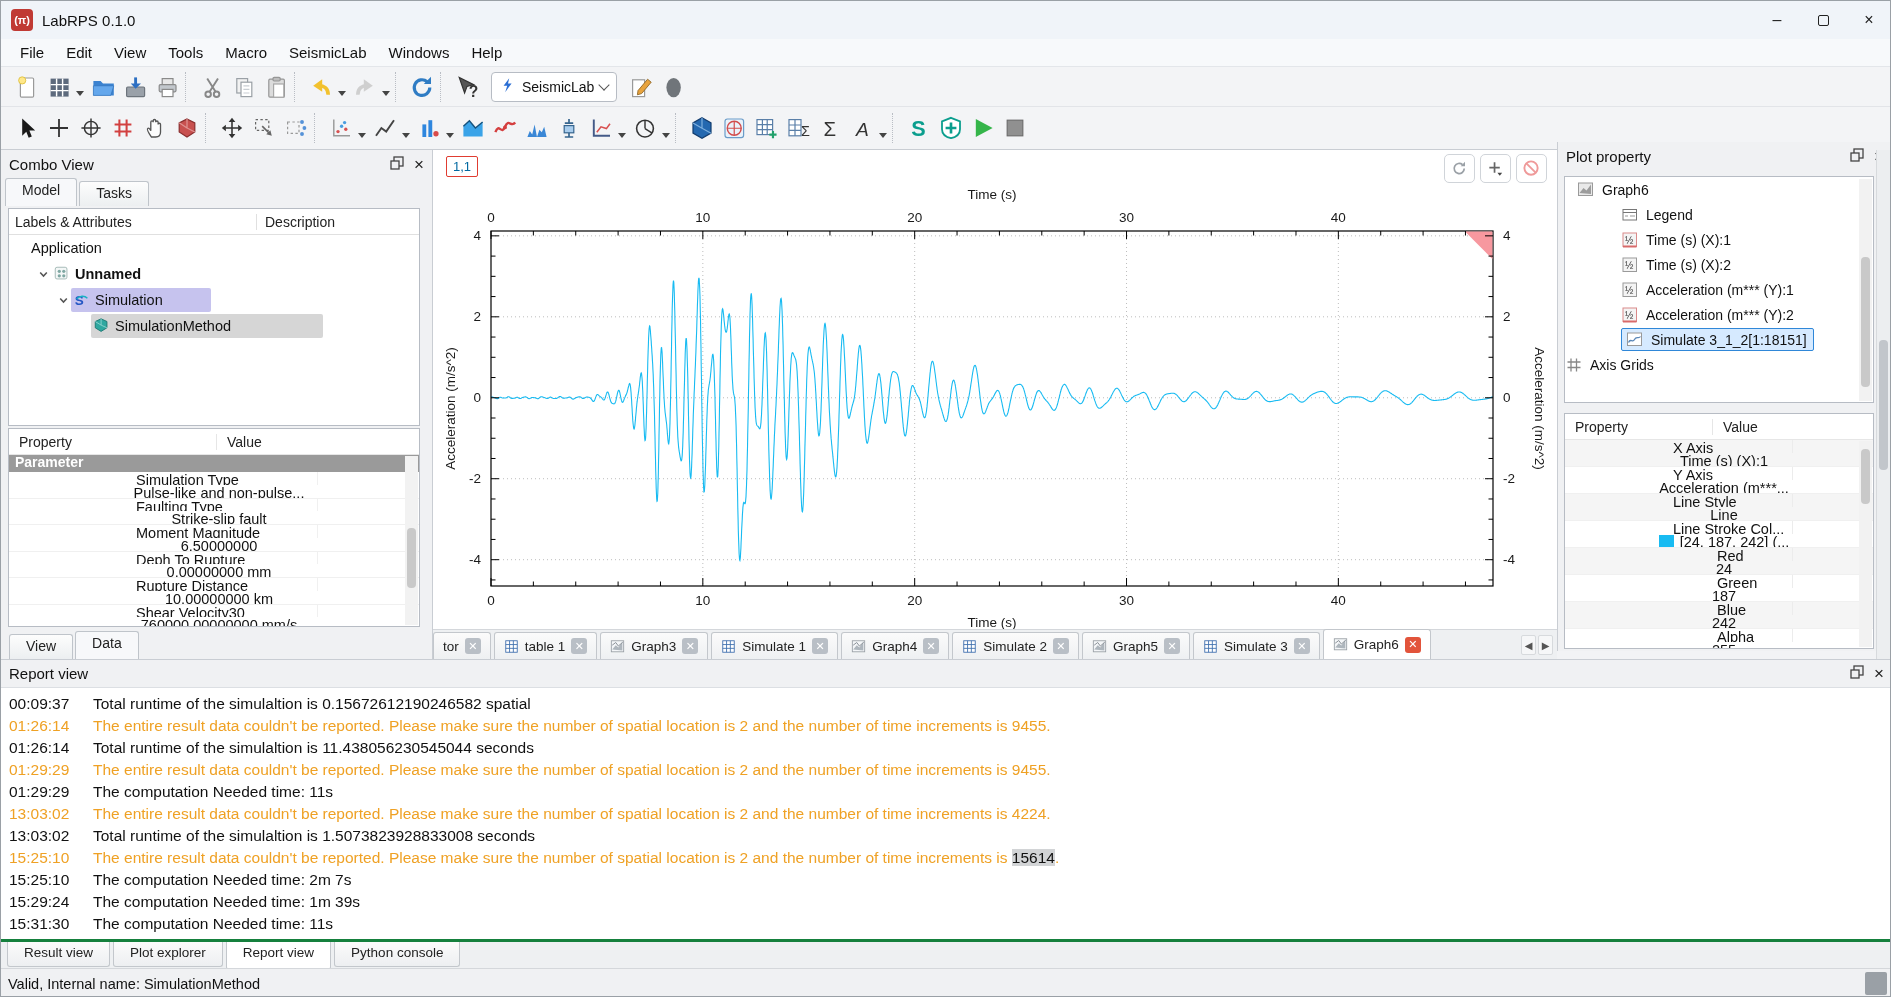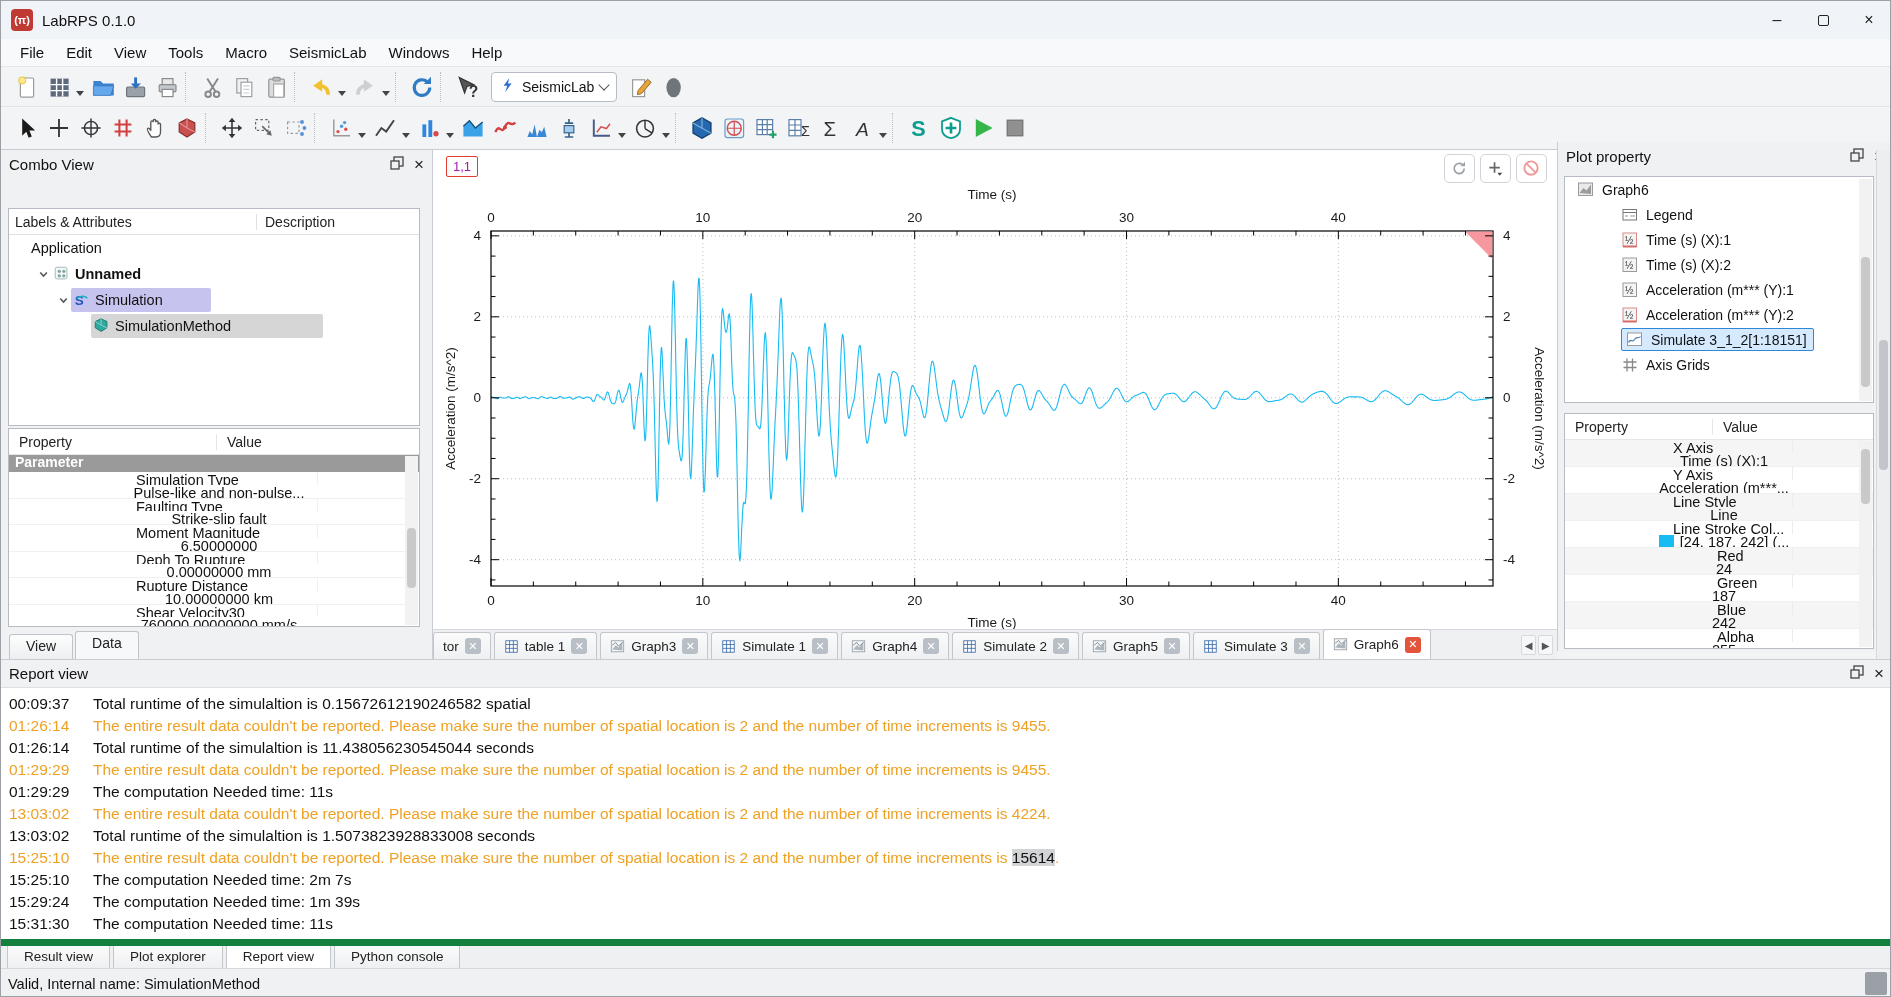--- a/index.html
+++ b/index.html
@@ -50,21 +50,21 @@
   .phdr .c1{width:208px;padding-left:10px;border-right:1px solid #e6e6e6;}
   .phdr .c2{padding-left:10px;}
   .pgroup{height:17px;background:#9a9a9a;color:#fff;font-weight:bold;font-size:14px;overflow:hidden;display:flex;align-items:flex-end;padding-left:6px;line-height:20px;}
   .prow{display:flex;height:26.5px;font-size:14.5px;color:#111;align-items:center;border-bottom:1px solid #f0f0f0;flex-direction:column;}
   .prow .c1{width:208px;padding-left:26px;border-right:1px solid #f0f0f0;white-space:nowrap;overflow:hidden;}
   .prow .c2{padding-left:10px;white-space:nowrap;overflow:hidden;}
   .vscroll{position:absolute;right:1px;top:27px;width:13px;bottom:1px;background:#f2f2f2;}
   .vthumb{position:absolute;left:2px;width:9px;background:#c9c9c9;border-radius:4px;}
   
   #plotarea{position:absolute;left:432px;top:149px;width:1124px;height:509px;background:#fff;}
-  #cellbadge{position:absolute;left:13px;top:6px;border:1.5px solid #e03c31;color:#a21caf;background:#fff;font-size:13px;padding:2px 6px;border-radius:2px;}
+  #cellbadge{position:absolute;left:13px;top:6px;border:1.5px solid #e03c31;color:#0369a1;background:#fff;font-size:13px;padding:2px 6px;border-radius:2px;}
   .plotbtns{position:absolute;right:10px;top:4px;display:flex;gap:5px;}
   .pbtn{width:31px;height:29px;border:1px solid #d0d4d9;border-radius:5px;background:#fff;display:flex;align-items:center;justify-content:center;}
   .pbtn svg{width:19px;height:19px;}
   #chart-svg{position:absolute;left:0;top:0;}
   #chart-svg .grid{stroke:#bdbdbd;stroke-width:1;stroke-dasharray:1,3;}
   #chart-svg .tick{stroke:#000;stroke-width:1;}
   #chart-svg .tl{font-size:13.5px;fill:#1a1a1a;font-family:"Liberation Sans",sans-serif;}
   
   #doctabs{position:absolute;left:0;bottom:0;width:1124px;height:30px;background:#eef0f2;border-top:1px solid #d4d7db;display:flex;align-items:flex-end;}
   .dtabs{display:flex;overflow:hidden;flex:1;height:30px;align-items:flex-end;}
@@ -91,21 +91,21 @@
   .outerscroll{position:absolute;right:0px;top:149px;width:14px;height:509px;background:#eceef0;border-left:1px solid #d7dadd;}
   
   #report{position:absolute;left:0;top:658px;width:1891px;height:280px;background:#fff;border-top:1px solid #c9cdd3;}
   #report .dock-title{border-bottom:1px solid #dcdfe3;}
   #reportlines{padding:5px 0 0 8px;font-size:15.5px;}
   .rline{height:22px;line-height:22px;white-space:nowrap;color:#111;}
   .rline .tm{display:inline-block;width:84px;}
   .rline.warning, .rline.warning .tm{color:#efa124;}
   .hl{background:#d2d4d6;color:#111;}
   
-  #bottombar{position:absolute;left:0;top:938px;width:1891px;height:29px;background:#eef0f2;display:flex;align-items:flex-start;padding-left:6px;border-top:7px solid #15803d;}
+  #bottombar{position:absolute;left:0;top:938px;width:1891px;height:29px;background:#eef0f2;display:flex;align-items:flex-start;padding-left:6px;border-top:3px solid #15803d;}
   .btab{height:25px;padding:3px 16px;font-size:13.5px;color:#222;background:linear-gradient(#fbfbfb,#edeff1);border:1px solid #c3c7cc;border-top:none;border-radius:0 0 3px 3px;margin-right:3px;}
   .btab.active{background:#fff;height:28px;}
   #statusbar{position:absolute;left:0;top:967px;width:1891px;height:30px;background:#f0f1f3;border-top:1px solid #d4d7db;display:flex;align-items:center;padding-left:7px;font-size:14.5px;color:#111;}
   .grip{position:absolute;right:3px;top:971px;width:22px;height:23px;background:#9aa0a6;border-radius:2px;}
 </style>
 </head>
 <body>
 
 <div class="app">
 
@@ -420,20 +420,24 @@
     <div class="dock-title">
       <span>Combo View</span>
       <span class="dock-tools">
         <span><svg viewBox="0 0 14 14">
               <rect x="4" y="1" width="9" height="9" fill="none" stroke="#444" stroke-width="1.3"></rect>
               <rect x="1" y="5" width="8" height="8" fill="#f0f1f3" stroke="#444" stroke-width="1.3"></rect>
             </svg></span>
         <span class="xglyph">×</span>
       </span>
     </div>
+    <div class="qtabs" id="combotabs">
+        <div class="qtab active">Model</div>
+        <div class="qtab">Tasks</div>
+      </div>
     <div class="treebox">
       <div class="treehdr">
         <div class="c1">Labels &amp; Attributes</div>
         <div class="c2">Description</div>
       </div>
       <div id="modeltree">
           <div class="trow" style="padding-left: 6px;">
             <span class="exp"></span>
             <span style="">Application</span>
           </div>
@@ -822,21 +826,21 @@
           </div>
           <div class="pprow" style="padding-left: 56px;">
             <span class="ppsel">
               <span class="ticon"><svg viewBox="0 0 17 17" width="17" height="17">
                   <rect x="1.5" y="2" width="14" height="12.5" fill="#fff" stroke="#9a9a9a"></rect>
                   <path d="M2.5 11.5c2-5 4 1 6-3s4 0 6-3" stroke="#5a87b8" fill="none" stroke-width="1.3"></path>
                 </svg></span>
               <span>Simulate 3_1_2[1:18151]</span>
             </span>
           </div>
-          <div class="pprow" style="padding-left: 56px;">
+          <div class="pprow" style="">
             <span class="ticon"><svg viewBox="0 0 17 17" width="17" height="17">
                 <path d="M6 2.5v13M11.5 2.5v13M2.5 6h13M2.5 11.5h13" stroke="#888" stroke-width="1.3"></path>
               </svg></span>
             <span>Axis Grids</span>
           </div>
         </div>
       <div class="vscroll" style="top:2px;">
           <div class="vthumb" style="top:78px;height:130px;"></div>
         </div>
     </div>

